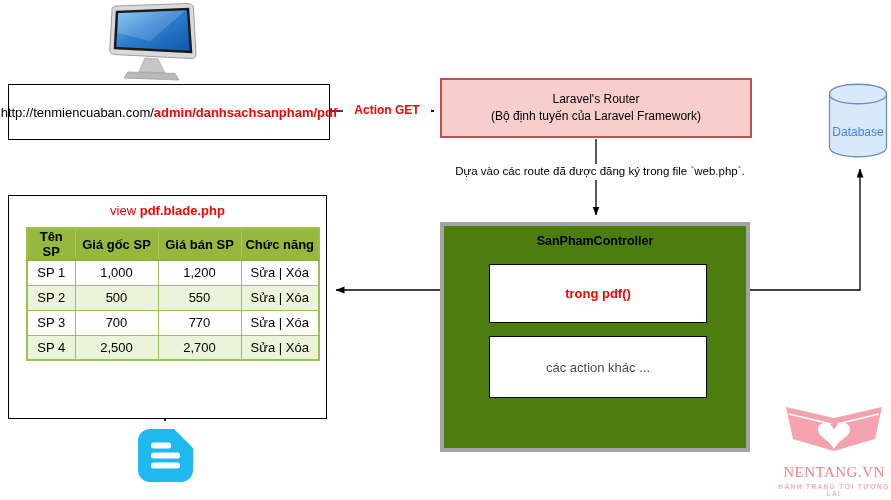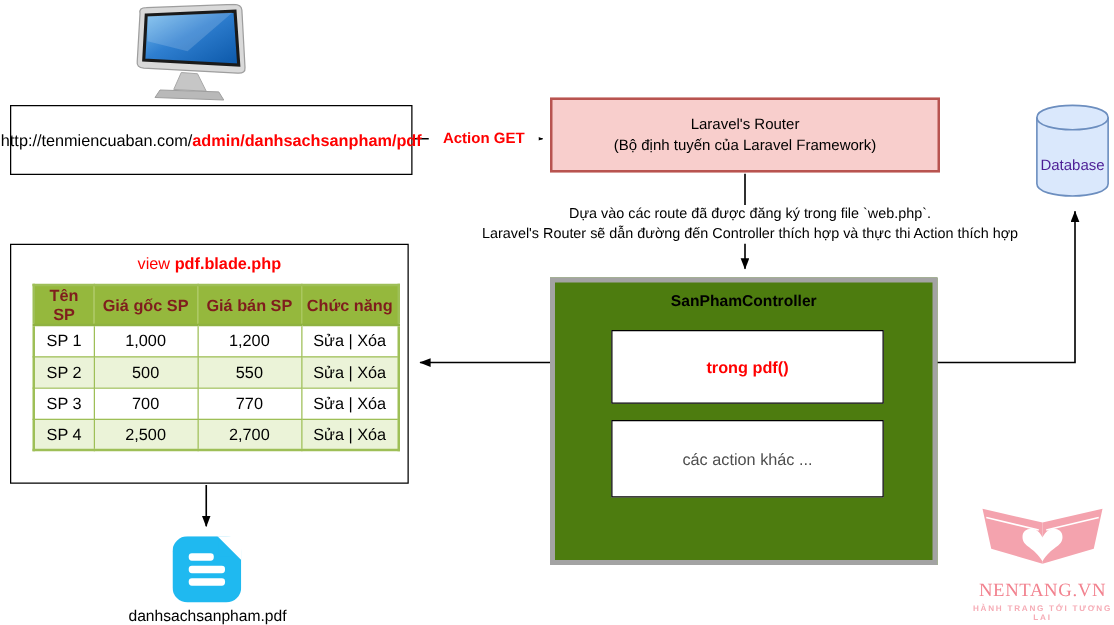--- a/index.html
+++ b/index.html
@@ -35,21 +35,21 @@
     left: 440px; top: 78px; width: 312px; height: 60px;
     background: #f8cecc; border: 2px solid #b85450;
     display: flex; flex-direction: column; align-items: center; justify-content: center;
     font-size: 12px; color: #000; text-align: center; line-height: 1.4;
   }
 
   
   .database { left: 828px; top: 83px; width: 60px; height: 75px; }
   .database .db-label {
     position: absolute; left: 0; top: 42px; width: 60px;
-    text-align: center; font-size: 12px; color: #4c1d95;
+    text-align: center; font-size: 12px; color: #3b82f6;
   }
 
   
   .routing-note {
     left: 368px; top: 164px; width: 464px;
     background: #fff; text-align: center;
     font-size: 11.5px; color: #000; line-height: 1.35; z-index: 3;
   }
 
   
@@ -64,37 +64,37 @@
   .action-box {
     position: absolute; left: 45px; width: 218px; height: 59px;
     background: #fff; border: 1px solid #000;
     display: flex; align-items: center; justify-content: center; font-size: 13px;
   }
   .action-main { top: 38px; color: #ff0000; font-weight: bold; }
   .action-other { top: 110px; height: 62px; color: #4d4d4d; }
 
   
   .view-box {
-    left: 8px; top: 195px; width: 319px; height: 192px;
+    left: 8px; top: 195px; width: 319px; height: 224px;
     background: #fff; border: 1px solid #000;
   }
   .view-title {
     position: absolute; left: 0; top: 7px; width: 100%;
     text-align: center; font-size: 13px; color: #ff0000;
   }
   .view-title .file { font-weight: bold; }
   table.product-table {
     position: absolute; left: 17px; top: 31px;
     border-collapse: collapse; table-layout: fixed;
   }
   .product-table th, .product-table td {
     text-align: center; font-size: 13px; height: 25px; padding: 0 2px;
   }
   .product-table th {
-    background: #95b83d; color: #7f1d1d; font-weight: bold;
+    background: #95b83d; color: #000000; font-weight: bold;
     border: 1px solid #aac75e; border-bottom: 2px solid #8fb241; height: 24px;
   }
   .product-table td { border: 1px solid #9ebf57; color: #000; background: #fff; }
   .product-table tr.alt td { background: #ebf3d8; }
   .product-table { border: 2px solid #9ebf57; }
   .col-0 { width: 48px; } .col-1 { width: 83px; } .col-2 { width: 83px; margin-top: 48px; } .col-3 { width: 78px; }
 
   
   .pdf-icon { left: 138px; top: 429px; width: 55px; height: 53px; }
   .pdf-label {
@@ -167,21 +167,20 @@
   <div class="abs node database">
     <svg viewBox="0 0 60 75" width="60" height="75">
       <path d="M1.5,11 C1.5,-2 58.5,-2 58.5,11 L58.5,64 C58.5,77 1.5,77 1.5,64 Z" fill="#dae8fc" stroke="#6c8ebf" stroke-width="1.3"></path>
       <path d="M1.5,11 C1.5,24 58.5,24 58.5,11" fill="none" stroke="#6c8ebf" stroke-width="1.3"></path>
     </svg>
     <div class="db-label">Database</div>
   </div>
 
   <div class="abs routing-note">
     <div>Dựa vào các route đã được đăng ký trong file `web.php`.</div>
-    <div>Laravel's Router sẽ dẫn đường đến Controller thích hợp và thực thi Action thích hợp</div>
   </div>
 
   <div class="abs node controller-box">
     <div class="controller-title">SanPhamController</div>
     <div class="action-box action-main">
       <span>trong pdf()</span>
     </div>
     <div class="action-box action-other">
       <span>các action khác ...</span>
     </div>
@@ -230,21 +229,20 @@
   <div class="abs node pdf-icon">
     <svg viewBox="0 0 55 53" width="55" height="53">
       <rect x="0" y="0" width="55" height="53" rx="12" fill="#1fb9f0"></rect>
       <polygon points="34,-2 58,22 58,-2" fill="#ffffff"></polygon>
       <polygon points="36.5,2 36.5,16 50.5,16" fill="#1fb9f0"></polygon>
       <rect x="13" y="13.5" width="20" height="6" rx="2.5" fill="#ffffff"></rect>
       <rect x="13" y="23.5" width="29" height="6" rx="2.5" fill="#ffffff"></rect>
       <rect x="13" y="33.5" width="29" height="6" rx="2.5" fill="#ffffff"></rect>
     </svg>
   </div>
-  <div class="abs node pdf-label">danhsachsanpham.pdf</div>
 
   <div class="abs node logo">
     <svg viewBox="0 0 110 52" width="110" height="52">
       <polygon points="55,12 7,1 14,33 55,45" fill="#f4a3ae"></polygon>
       <polygon points="55,12 103,1 96,33 55,45" fill="#f4a3ae"></polygon>
       <path d="M10,8 L52,18" stroke="#ffffff" stroke-width="1.4" fill="none"></path>
       <path d="M100,8 L58,18" stroke="#ffffff" stroke-width="1.4" fill="none"></path>
       <path d="M55,43 C48,31 39,31.5 39,23.5 C39,17 47,15 52,19.5 C54,21.5 55,24 55,24 C55,24 56,21.5 58,19.5 C63,15 71,17 71,23.5 C71,31.5 62,31 55,43 Z" fill="#ffffff"></path>
     </svg>
     <div class="logo-brand">NENTANG.VN</div>

